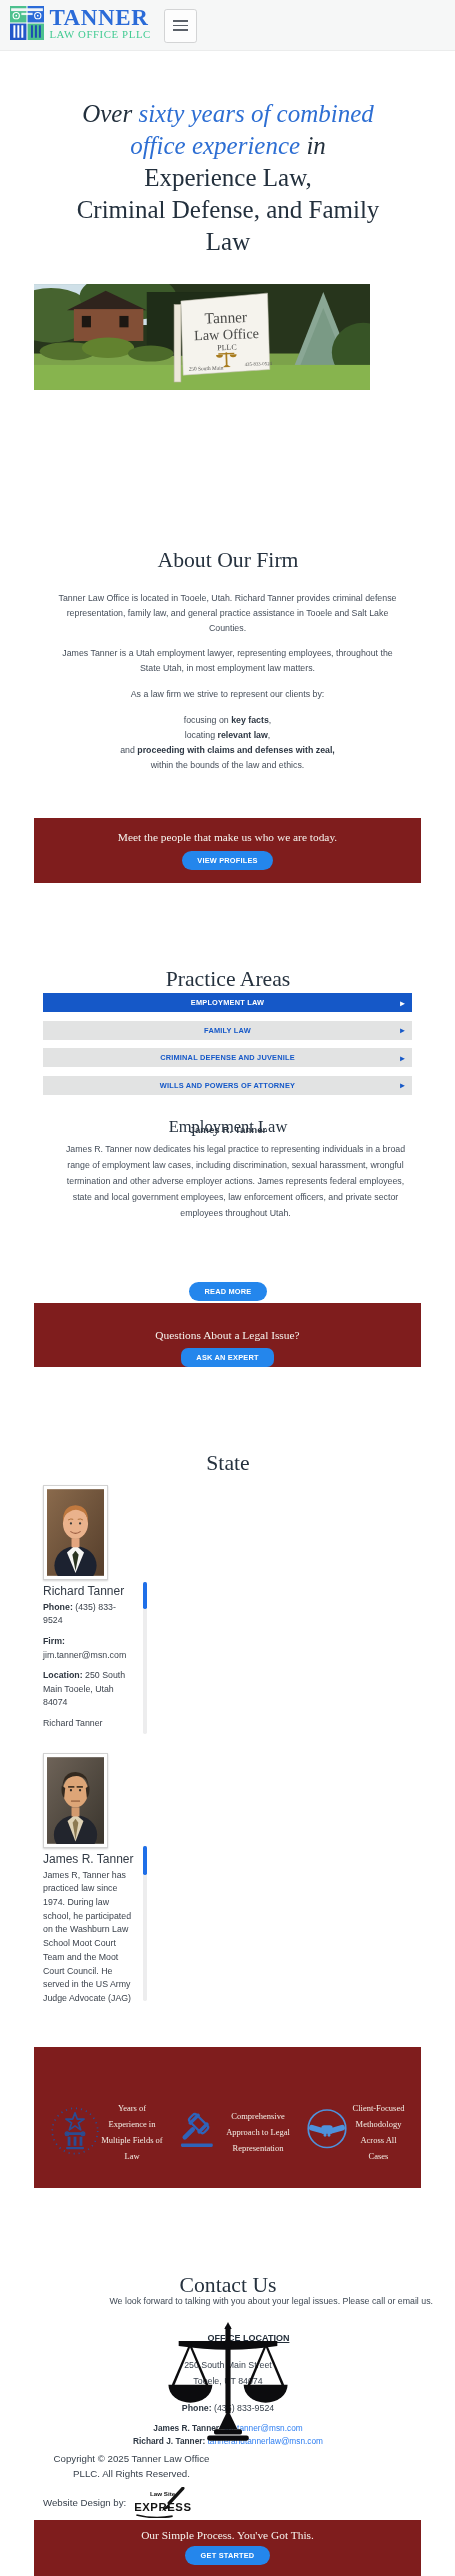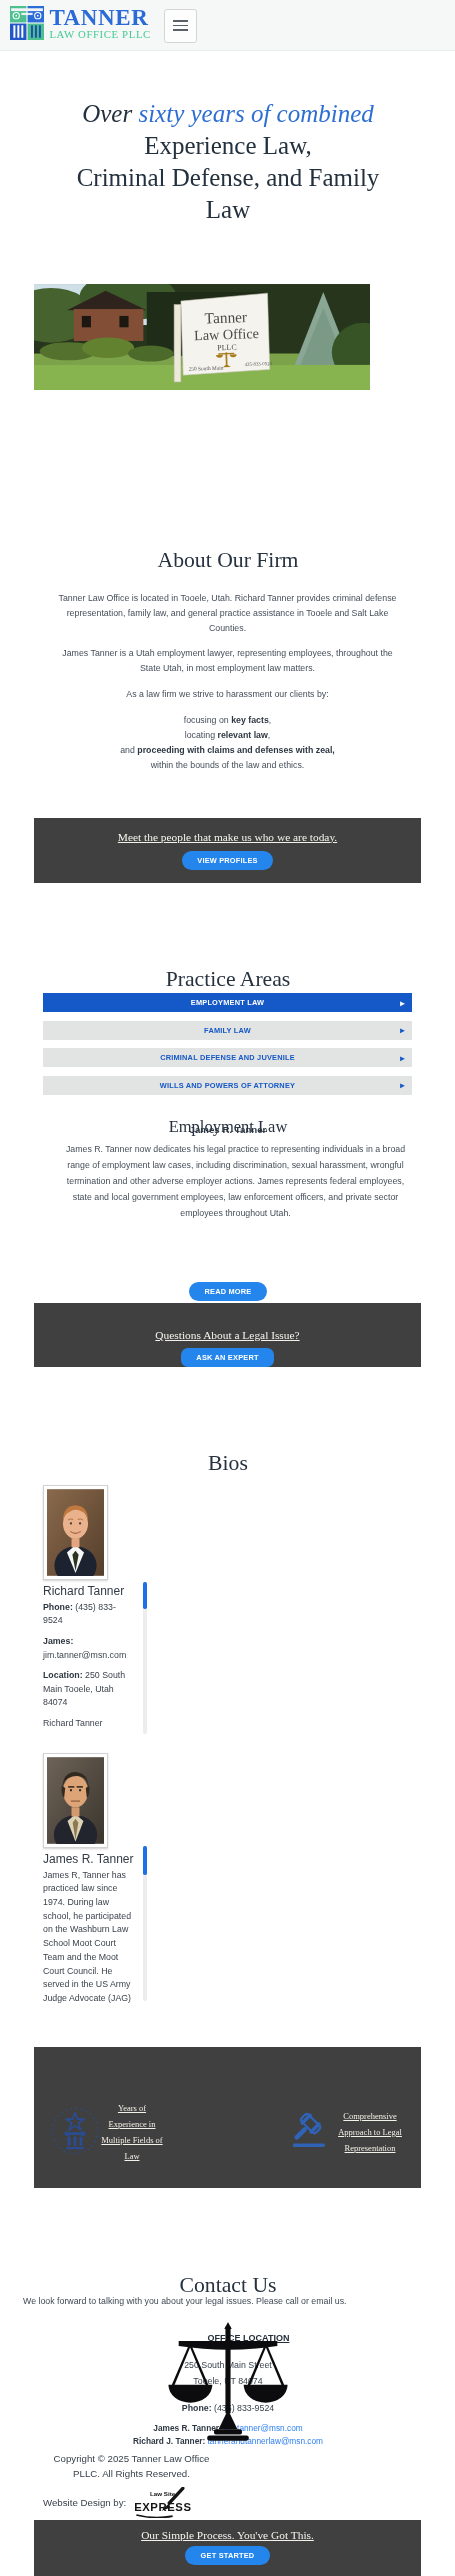--- a/index.html
+++ b/index.html
@@ -1,20 +1,20 @@
 <!DOCTYPE html>
 <html style="font-size:9px"><head>
 <meta charset="utf-8">
 <style>
   html,body{margin:0;padding:0;background:#fff;}
   #page{position:relative;width:456px;height:2576px;margin:0 auto;overflow:hidden;
         font-family:"Liberation Sans",sans-serif;background:#fff;color:#3f4955;}
   .abs{position:absolute;}
   .serif{font-family:"Liberation Serif",serif;}
-  .center{text-align:left;}
+  .center{text-align:right;}
 
   
   #hdr{left:0;top:0;width:456px;height:50px;background:#f6f7f7;border-bottom:0.6px solid #ebecec;}
   #logo{position:absolute;left:10.3px;top:5.7px;display:flex;align-items:center;gap:5.1px;cursor:pointer;}
   .brandname{font-family:"Liberation Serif",serif;font-weight:700;font-size:23px;line-height:23px;color:#2b6bd8;letter-spacing:0.6px;}
   .brandsub{font-family:"Liberation Serif",serif;font-size:10.8px;line-height:11.4px;color:#41cb92;letter-spacing:0.6px;}
   #burger{position:absolute;left:164px;top:8.5px;width:31px;height:32px;background:#fdfdfd;
           border:0.6px solid #d3d4d5;border-radius:2.8px;display:flex;flex-direction:column;
           justify-content:center;align-items:center;gap:3.4px;cursor:pointer;}
   #burger i{display:block;width:15px;height:1.1px;background:#5a6068;}
@@ -29,21 +29,21 @@
 
   
   .h1{width:456px;font-size:21.7px;font-weight:400;color:#26323f;text-align:center;}
   .bodytxt{font-size:8.8px;line-height:15px;color:#454e5a;text-align:center;}
   #aboutbody{left:51px;top:591px;width:353px;}
   #aboutbody p{margin:0 0 10.3px 0;}
   #aboutpoints{margin-top:11.4px;}
   #aboutpoints b{color:#2e3844;}
 
   
-  .panel{background:#404040;color:#f3f1ea;text-align:center;text-decoration:underline;}
+  .panel{background:#7f1d1d;color:#f3f1ea;text-align:center;}
   .panel .ptxt{font-family:"Liberation Serif",serif;font-size:11.4px;color:#f6f4ee;}
   .pill{display:inline-flex;align-items:center;justify-content:center;height:19.4px;padding:0 15.4px;
         background:#2486ec;color:#fff;border:none;border-radius:13.7px;cursor:pointer;
         font-family:"Liberation Sans",sans-serif;font-weight:700;font-size:7.4px;letter-spacing:0.2px;margin-top:48px;}
   #cta1{left:34px;top:818px;width:387px;height:65px;padding-top:12.5px;box-sizing:border-box;}
   #cta1 .pill{margin-top:8px;}
   #cta2{left:34px;top:1303px;width:387px;height:64px;padding-top:26px;box-sizing:border-box;}
   #cta2 .pill{margin-top:6.8px;border-radius:7px;}
 
   
@@ -130,20 +130,21 @@
     </div>
     <div id="burger">
       <i></i>
         <i></i>
         <i></i>
     </div>
   </header>
 
   <h1 id="hero" class="abs serif">
     <div><span class="it">Over </span><span class="bl">sixty years of combined</span></div>
+    <div><span class="bl">office experience</span><span class="it"> in</span></div>
     <div>Experience Law,</div>
     <div>Criminal Defense, and Family</div>
     <div>Law</div>
   </h1>
 
   <svg id="photo" class="abs" viewBox="0 0 590 186">
     <rect x="0" y="0" width="590" height="186" fill="#7ca24a"></rect>
     <rect x="0" y="0" width="590" height="122" fill="#27351c"></rect>
     <rect x="0" y="0" width="215" height="72" fill="#cfe0e8"></rect>
     <ellipse cx="30" cy="55" rx="75" ry="48" fill="#46632f"></ellipse>
@@ -175,21 +176,21 @@
       <path d="M320,124 a6,5 0 0 0 12,0 z" fill="#a87c1f"></path>
       <path d="M344,124 a6,5 0 0 0 12,0 z" fill="#a87c1f"></path>
       <polygon points="338,141 331,146 345,146" fill="#a87c1f"></polygon>
     </g>
   </svg>
 
   <h2 class="abs serif h1" style="left:0;top:530px;">About Our Firm</h2>
   <div id="aboutbody" class="abs bodytxt">
     <p>Tanner Law Office is located in Tooele, Utah. Richard Tanner provides criminal defense representation, family law, and general practice assistance in Tooele and Salt Lake Counties.</p>
     <p>James Tanner is a Utah employment lawyer, representing employees, throughout the State Utah, in most employment law matters.</p>
-    <p>As a law firm we strive to harassment our clients by:</p>
+    <p>As a law firm we strive to represent our clients by:</p>
     <div id="aboutpoints">
       <div><span>focusing on </span><b>key facts</b><span>,</span></div>
       <div><span>locating </span><b>relevant law</b><span>,</span></div>
       <div><span>and </span><b>proceeding with claims and defenses with zeal,</b><span></span></div>
       <div><span>within the bounds of the law and ethics.</span><b></b><span></span></div>
     </div>
   </div>
 
   <div id="cta1" class="abs panel">
     <div class="ptxt">Meet the people that make us who we are today.</div>
@@ -220,21 +221,21 @@
   <p id="detpara" class="abs bodytxt" style="margin:0;">James R. Tanner now dedicates his legal practice to representing individuals in a broad range of employment law cases, including discrimination, sexual harassment, wrongful termination and other adverse employer actions. James represents federal employees, state and local government employees, law enforcement officers, and private sector employees throughout Utah.</p>
   <div id="readmore" class="abs">
     <button class="pill">READ MORE</button>
   </div>
 
   <div id="cta2" class="abs panel">
     <div class="ptxt">Questions About a Legal Issue?</div>
     <button class="pill">ASK AN EXPERT</button>
   </div>
 
-  <h2 class="abs serif h1" style="left:0;top:1433px;">Bios</h2>
+  <h2 class="abs serif h1" style="left:0;top:1433px;">State</h2>
 
   <div id="bio1" class="abs biocard">
     <div class="pframe">
       <svg width="57" height="87" viewBox="0 0 100 152">
         <defs>
             <linearGradient id="bgR" x1="0" y1="0" x2="1" y2="1">
           <stop offset="0" stop-color="#8a6a4c"></stop>
               <stop offset="1" stop-color="#553e2b"></stop>
             </linearGradient>
           </defs>
@@ -247,21 +248,21 @@
         <path d="M28,58 Q27,29 50,28 Q73,29 72,58 Q70,42 61,39 Q50,33 39,40 Q30,44 28,58 Z" fill="#c0793f"></path>
         <circle cx="42" cy="60" r="2" fill="#3a3a3a"></circle>
           <circle cx="58" cy="60" r="2" fill="#3a3a3a"></circle>
         <path d="M41,74 Q50,81 59,74" stroke="#9c5f43" stroke-width="2" fill="none"></path>
         <path d="M37,54 q5,-3 9,-1 M54,53 q5,-2 9,1" stroke="#a96b35" stroke-width="1.6" fill="none"></path>
       </svg>
     </div>
     <div class="bioname">Richard Tanner</div>
     <div class="bioscroll">
       <p><b>Phone:</b><span> (435) 833-9524</span></p>
-      <p><b>James:</b> <span>jim.tanner@msn.com</span></p>
+      <p><b>Firm:</b> <span>jim.tanner@msn.com</span></p>
       <p><b>Location:</b><span> 250 South Main Tooele, Utah 84074</span></p>
       <p>Richard Tanner</p>
     </div>
     <div class="btrack" style="top:97px;height:152px;">
       <div class="bthumb" style="height:27px;"></div>
     </div>
   </div>
 
   <div id="bio2" class="abs biocard">
     <div class="pframe">
@@ -320,20 +321,35 @@
             <rect x="26" y="22" width="36" height="17" rx="5" fill="none" stroke="#2f63b8" stroke-width="4"></rect>
             <rect x="30" y="18" width="6" height="25" rx="2" fill="#2f63b8"></rect>
             <rect x="52" y="18" width="6" height="25" rx="2" fill="#2f63b8"></rect>
             <rect x="40" y="41" width="8" height="28" rx="4" fill="#2f63b8"></rect>
           </g>
           <rect x="14" y="66" width="56" height="6" rx="2" fill="#2f63b8"></rect>
         </svg>
       </div>
       <div class="fcap" style="width:108px;">Comprehensive Approach to Legal Representation</div>
     </div>
+    <div class="fcol" style="width:103px;">
+      <div class="ficon">
+        <svg width="50" height="50" viewBox="0 0 88 88">
+          <circle cx="44" cy="40" r="33" fill="none" stroke="#4e92dc" stroke-width="3"></circle>
+          <g fill="#4e92dc">
+            <rect x="12" y="36" width="30" height="10" rx="5" transform="rotate(16 27 41)"></rect>
+            <rect x="46" y="36" width="30" height="10" rx="5" transform="rotate(-16 61 41)"></rect>
+            <rect x="34" y="34" width="20" height="15" rx="5"></rect>
+            <rect x="38" y="46" width="5" height="8" rx="2.5"></rect>
+            <rect x="45" y="46" width="5" height="8" rx="2.5"></rect>
+          </g>
+        </svg>
+      </div>
+      <div class="fcap" style="width:93px;">Client-Focused Methodology Across All Cases</div>
+    </div>
   </div>
 
   <h2 class="abs serif h1" style="left:0;top:2255px;">Contact Us</h2>
   <div id="cintro" class="abs center">We look forward to talking with you about your legal issues. Please call or email us.</div>
 
   <div id="cblock" class="abs">
     <div id="coffice">OFFICE LOCATION</div>
     <div id="caddr" class="cline">
       <div>250 South Main Street</div>
       <div>Tooele, UT 84074</div>

